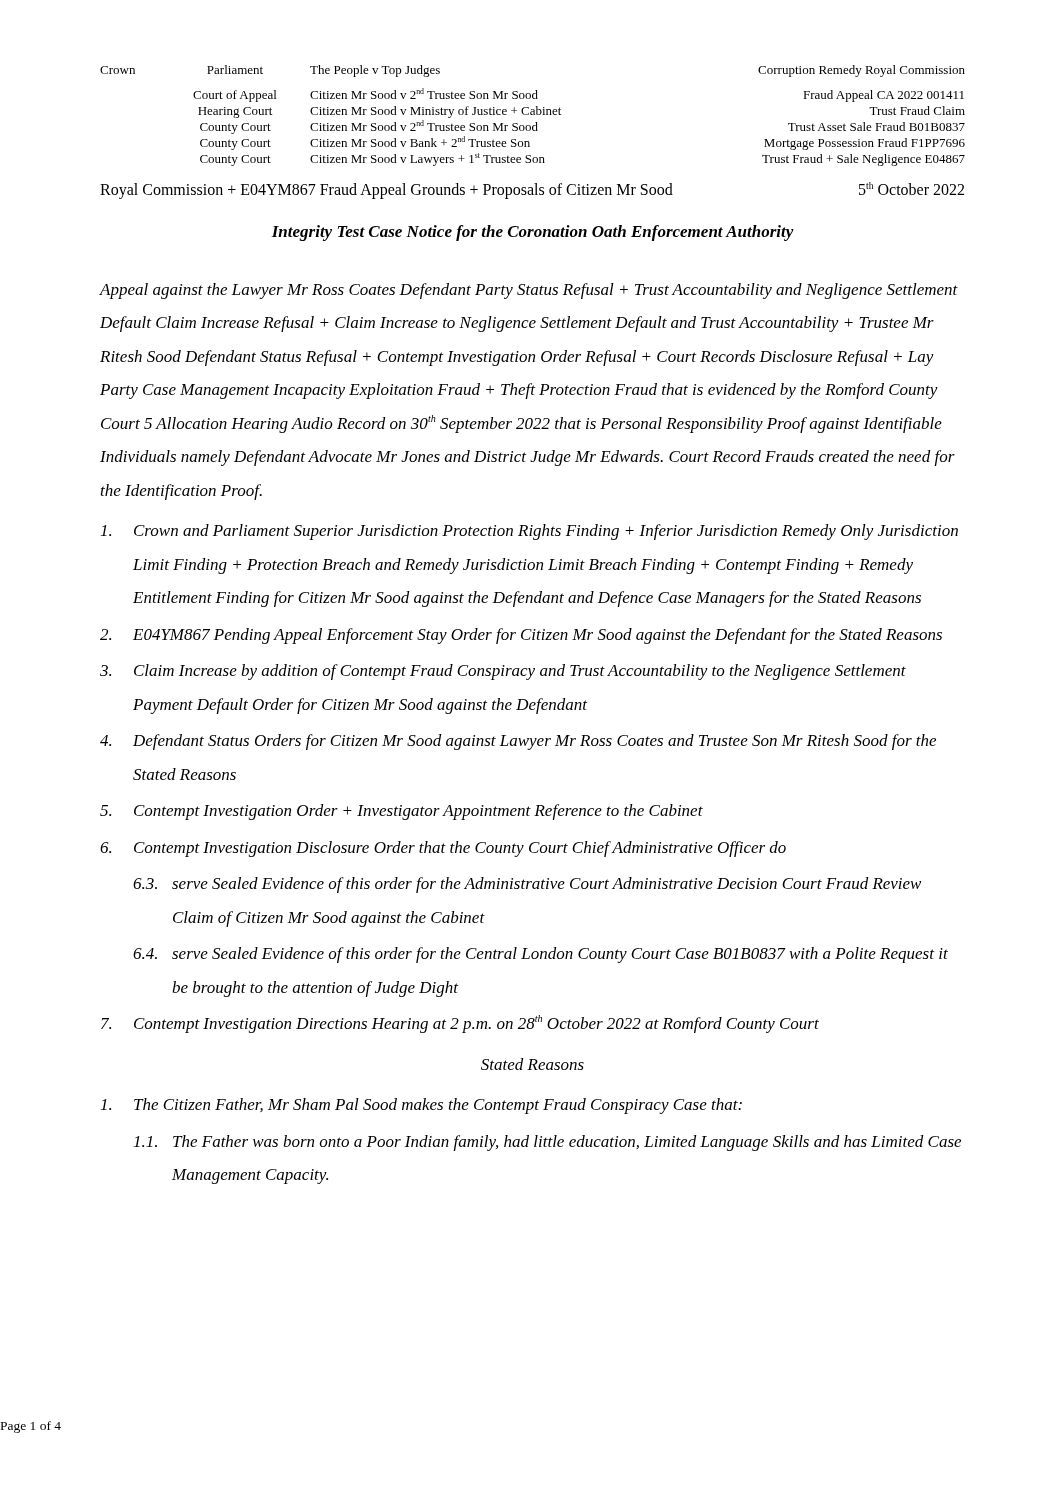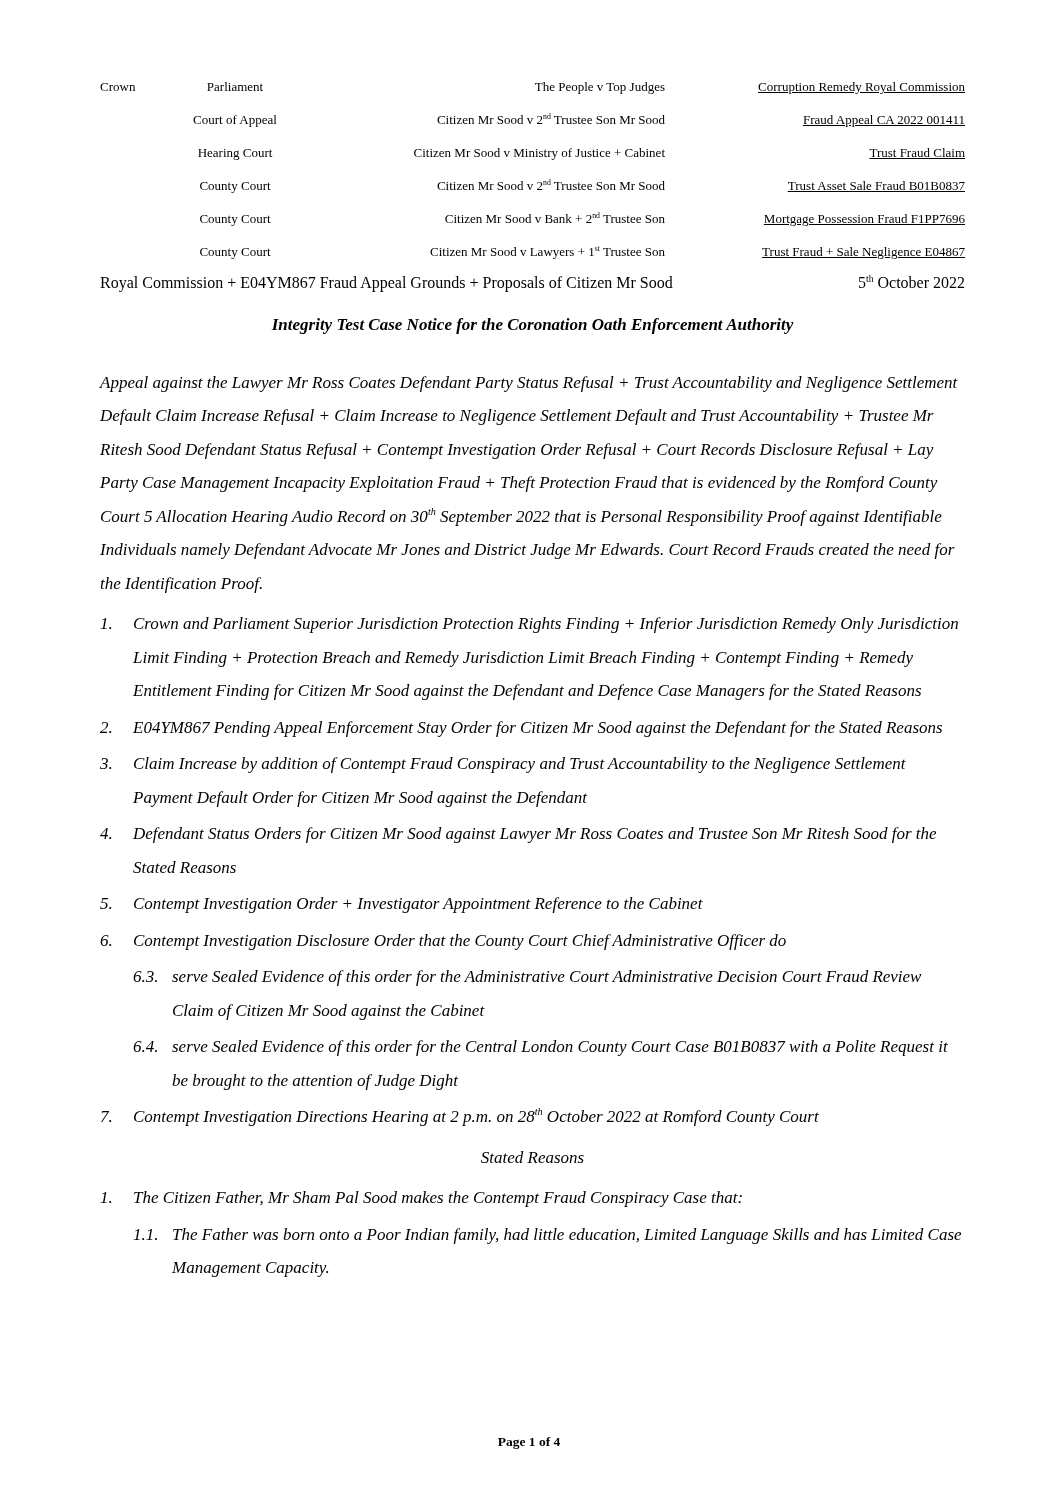--- a/index.html
+++ b/index.html
@@ -11,48 +11,48 @@
     color: #000000;
     font-family: "Liberation Serif", "DejaVu Serif", serif;
     box-sizing: border-box;
     padding: 62px 93px 0 100px;
     overflow: hidden;
   }
   sup { font-size: 0.6em; vertical-align: super; line-height: 0; }
 
   
   .hdr { font-size: 13px; line-height: 16px; }
-  .hrow { display: grid; grid-template-columns: 60px 150px 1fr 300px; margin-top: 17px; }
+  .hrow { display: grid; grid-template-columns: 60px 150px 1fr 300px; }
   .hrow-top { margin-bottom: 9px; }
   .h-c1 { text-align: left; }
   .h-c2 { text-align: center; }
-  .h-c3 { text-align: right; }
-  .h-c4 { text-align: right; text-decoration: underline; }
+  .h-c3 { text-align: left; }
+  .h-c4 { text-align: right; }
 
   .royal-line {
     display: flex; justify-content: space-between;
     font-size: 16px; line-height: 20px; margin-top: 13px; text-align: right;
   }
   .doc-title {
     text-align: center; font-style: italic; font-weight: bold;
     font-size: 17.5px; line-height: 24px; margin-top: 15px;
   }
 
   .body-text { font-size: 17px; line-height: 33.5px; font-style: italic; }
   .para { margin-top: 24px; }
   .list { margin-top: 7px; }
   .li { position: relative; padding-left: 33px; margin-top: 3px; }
   .li .num { position: absolute; left: 0; top: 0; }
   .li.l2 { padding-left: 72px; }
   .li.l2 .num { left: 33px; }
   .center-heading { text-align: center; margin-top: 7px; }
 
   .footer {
-    position: absolute; left: 0; right: 0; bottom: 47px;
-    text-align: center; font-size: 13.5px; font-weight: bold;
+    position: absolute; left: 0; right: 0; bottom: 63px;
+    text-align: left; font-size: 13.5px; font-weight: normal;
   }
 </style>
 </head>
 <body>
 
 <div class="page">
 
   <div class="hdr">
     <div class="hrow hrow-top">
       <span class="h-c1">Crown</span>

